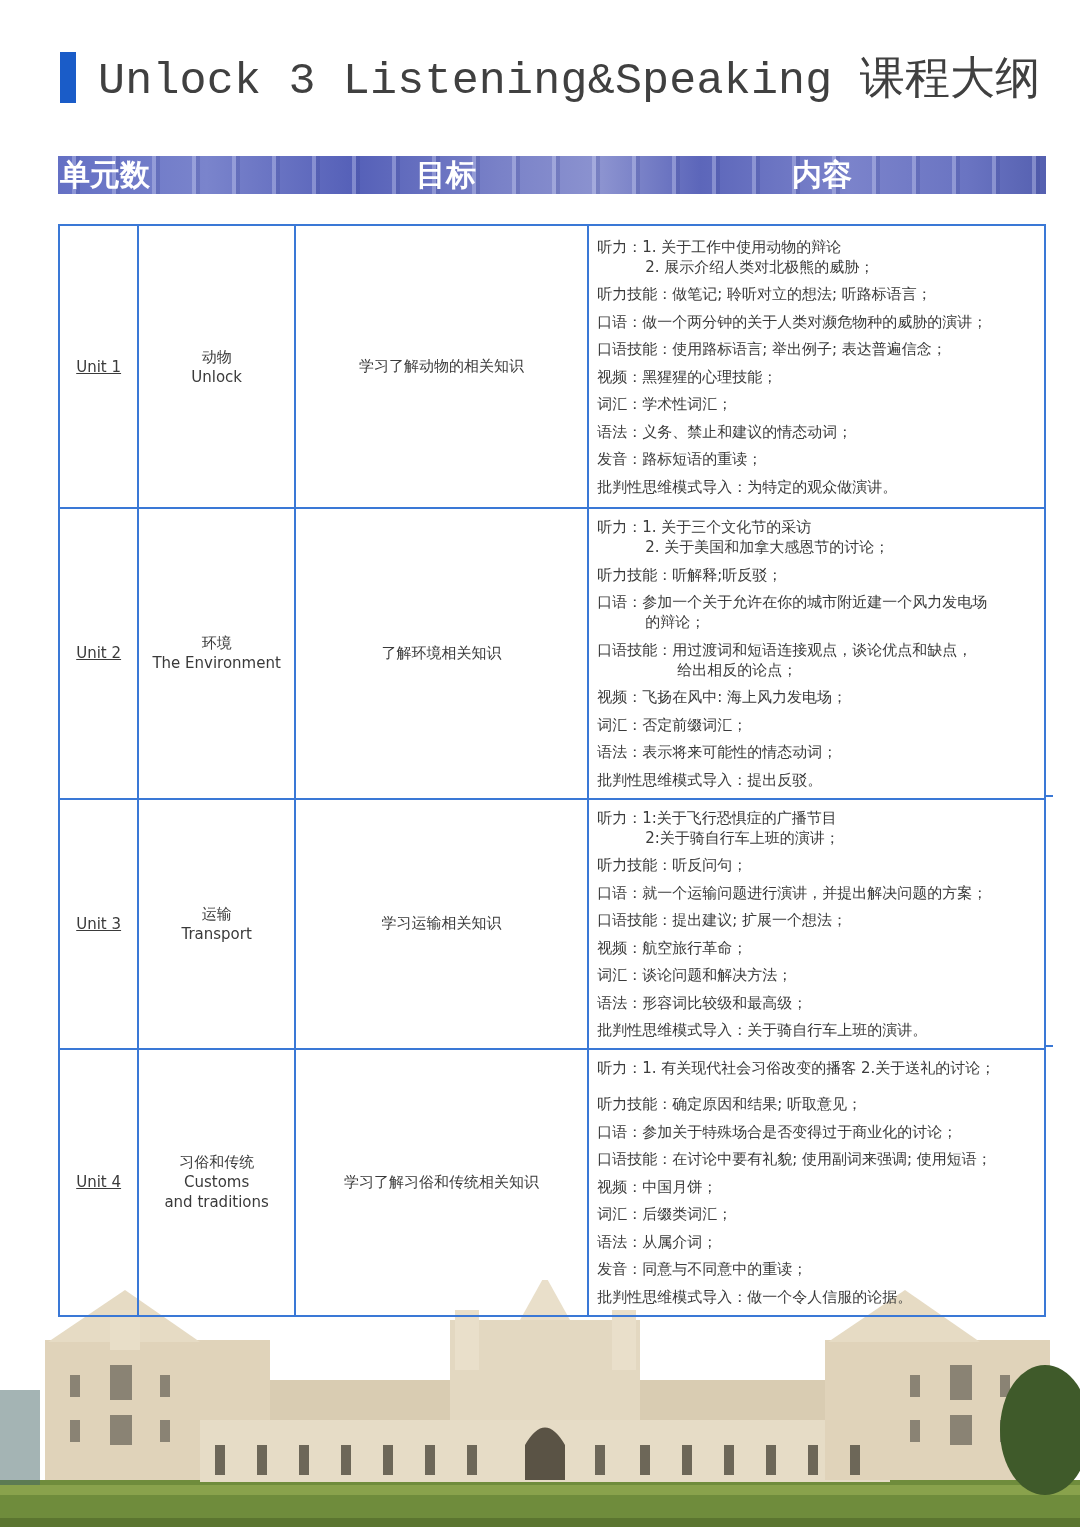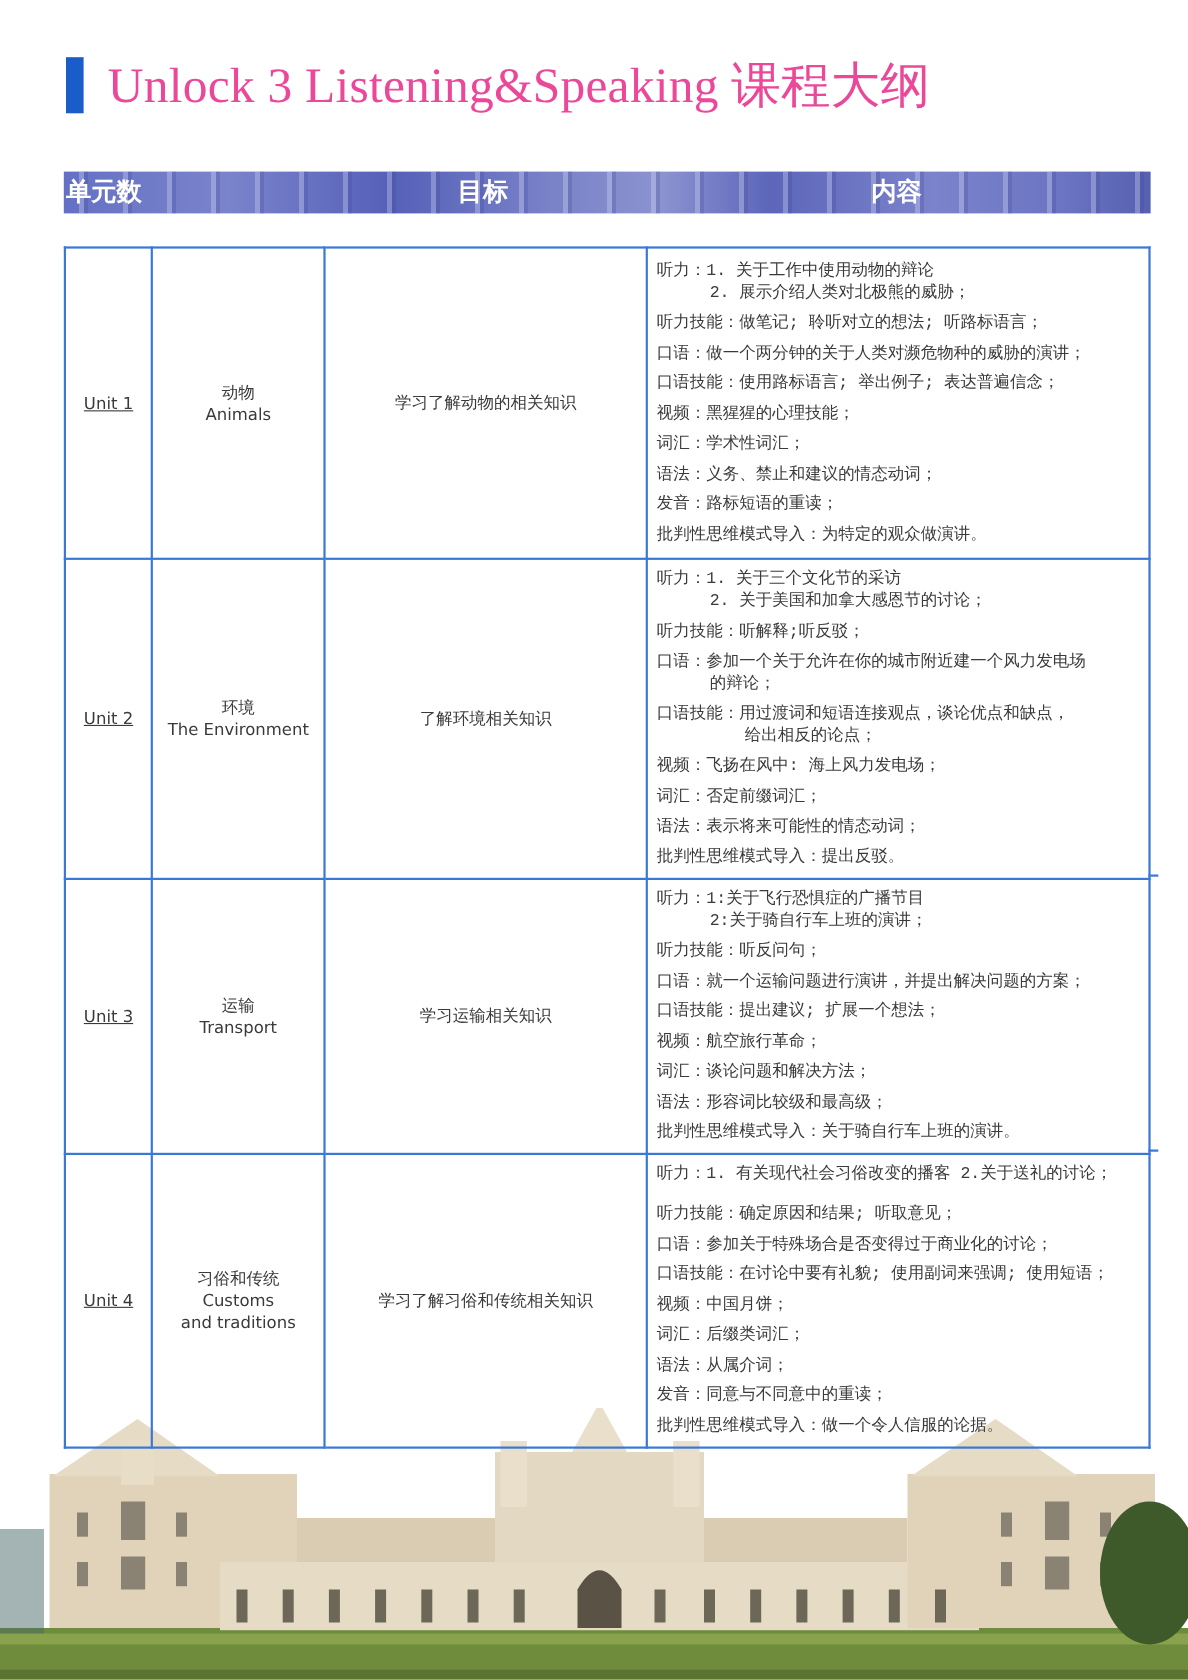--- a/index.html
+++ b/index.html
@@ -1,39 +1,39 @@
 <!DOCTYPE html>
 <html><head>
   <meta charset="utf-8">
   <style>
     * { box-sizing: border-box; margin: 0; padding: 0; }
     html, body { width: 1080px; height: 1527px; background: #ffffff; overflow: hidden; }
     body { position: relative; font-family: "DejaVu Sans", "Liberation Sans", sans-serif; color: #333; }
 
     .title-bar { position: absolute; left: 60px; top: 52px; width: 16px; height: 51px; background: #1a5cc8; }
-    .page-title { position: absolute; left: 98px; top: 48px; font-family: Liberation Serif, serif; font-size: 45px; color: #ec4899; font-weight: 400; letter-spacing: 0.2px; white-space: nowrap; }
+    .page-title { position: absolute; left: 98px; top: 48px; font-family: Liberation Mono, monospace; font-size: 45px; color: #404040; font-weight: 400; letter-spacing: 0.2px; white-space: nowrap; }
 
     .header-band {
       position: absolute; left: 58px; top: 156px; width: 988px; height: 38px;
       background:
         repeating-linear-gradient(90deg, rgba(255,255,255,0.0) 0px, rgba(255,255,255,0.0) 14px, rgba(210,215,245,0.35) 14px, rgba(210,215,245,0.35) 18px, rgba(60,70,150,0.25) 18px, rgba(60,70,150,0.25) 22px, rgba(255,255,255,0) 22px, rgba(255,255,255,0) 40px),
         linear-gradient(90deg, #6470c4 0%, #7a84cc 15%, #5560b8 30%, #7a82c8 45%, #8c93d0 55%, #5c66ba 65%, #7b83cb 80%, #6a74c2 92%, #5560b0 100%);
     }
-    .header-band .hcell { position: absolute; top: 0; height: 38px; line-height: 38px; color: #ffffff; font-weight: 700; font-size: 23px; white-space: nowrap; }
+    .header-band .hcell { position: absolute; top: 0; height: 38px; line-height: 38px; color: #ffffff; font-weight: 700; font-size: 30px; white-space: nowrap; }
 
     table.syllabus {
       position: absolute; left: 58px; top: 224px; width: 988px;
       border-collapse: collapse; table-layout: fixed;
     }
     table.syllabus td { border: 2px solid #3a78d6; vertical-align: middle; font-size: 15px; color: #3a3a3a; }
     td.c-unit { width: 79px; text-align: center; text-decoration: underline; }
     td.c-topic { width: 156px; text-align: center; line-height: 20px; }
     td.c-goal { width: 292px; text-align: center; }
     td.c-content { width: 455px; padding: 8px 6px 8px 8px; vertical-align: top; }
-    .line { font-size: 15px; line-height: 20px; margin-bottom: 7.5px; white-space: nowrap; font-family: Liberation Mono, monospace; }
+    .line { font-size: 15px; line-height: 20px; margin-bottom: 7.5px; white-space: nowrap; }
     .line:last-child { margin-bottom: 0; }
     .line .sub { display: block; padding-left: 48px; }
     .line .cont { display: block; padding-left: 48px; }
     .line .cont2 { display: block; padding-left: 80px; }
 
     .row1 td { height: 283px; }
     .row2 td { height: 290px; border-radius: 32px; }
     .row3 td { height: 250px; }
     .row4 td { height: 255px; }
 
@@ -120,21 +120,21 @@
   <span class="hcell" style="left:734px;">内容</span>
 </div>
 
 <table class="syllabus">
 
   <tbody>
       <tr class="row1">
     <td class="c-unit">Unit 1</td>
     <td class="c-topic">
       <div>动物</div>
-      <div>Animals</div>
+      <div>Unlock</div>
     </td>
     <td class="c-goal">学习了解动物的相关知识</td>
     <td class="c-content">
       <div class="line"><span>听力：</span><span>1. 关于工作中使用动物的辩论</span><span class="sub">2. 展示介绍人类对北极熊的威胁；</span></div>
       <div class="line"><span>听力技能：</span><span>做笔记; 聆听对立的想法; 听路标语言；</span></div>
       <div class="line"><span>口语：</span><span>做一个两分钟的关于人类对濒危物种的威胁的演讲；</span></div>
       <div class="line"><span>口语技能：</span><span>使用路标语言; 举出例子; 表达普遍信念；</span></div>
       <div class="line"><span>视频：</span><span>黑猩猩的心理技能；</span></div>
       <div class="line"><span>词汇：</span><span>学术性词汇；</span></div>
       <div class="line"><span>语法：</span><span>义务、禁止和建议的情态动词；</span></div>

